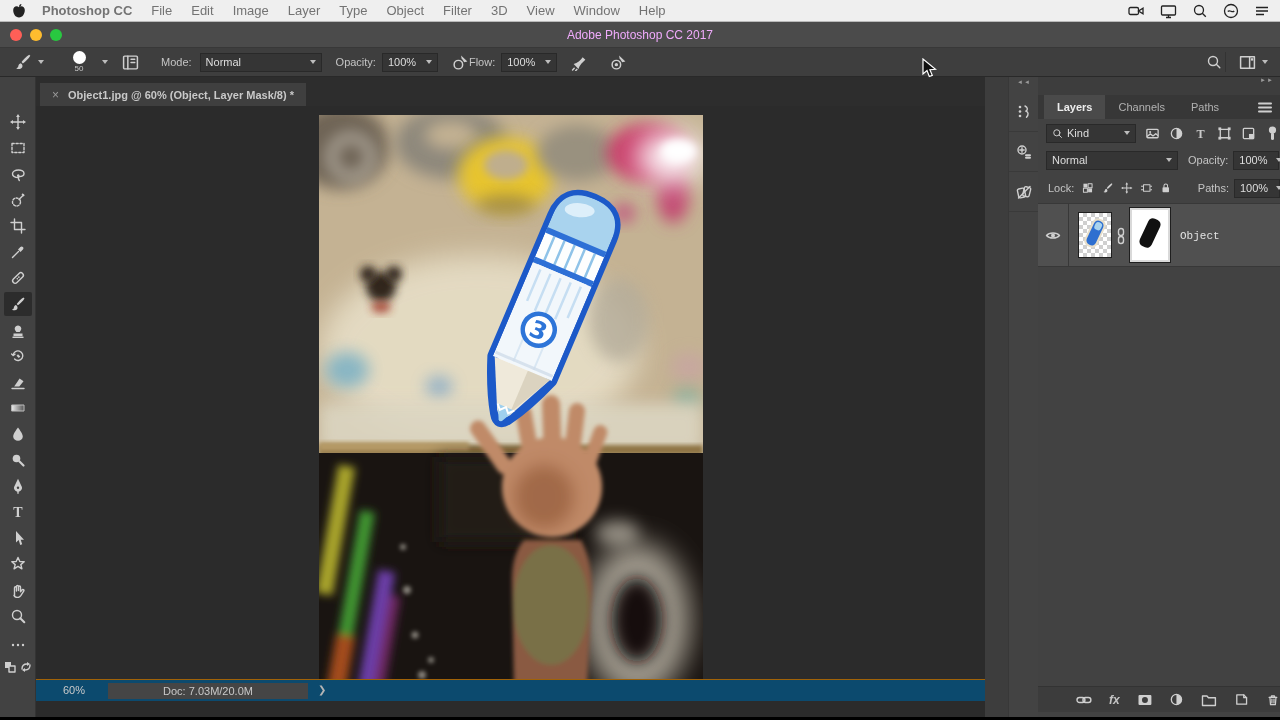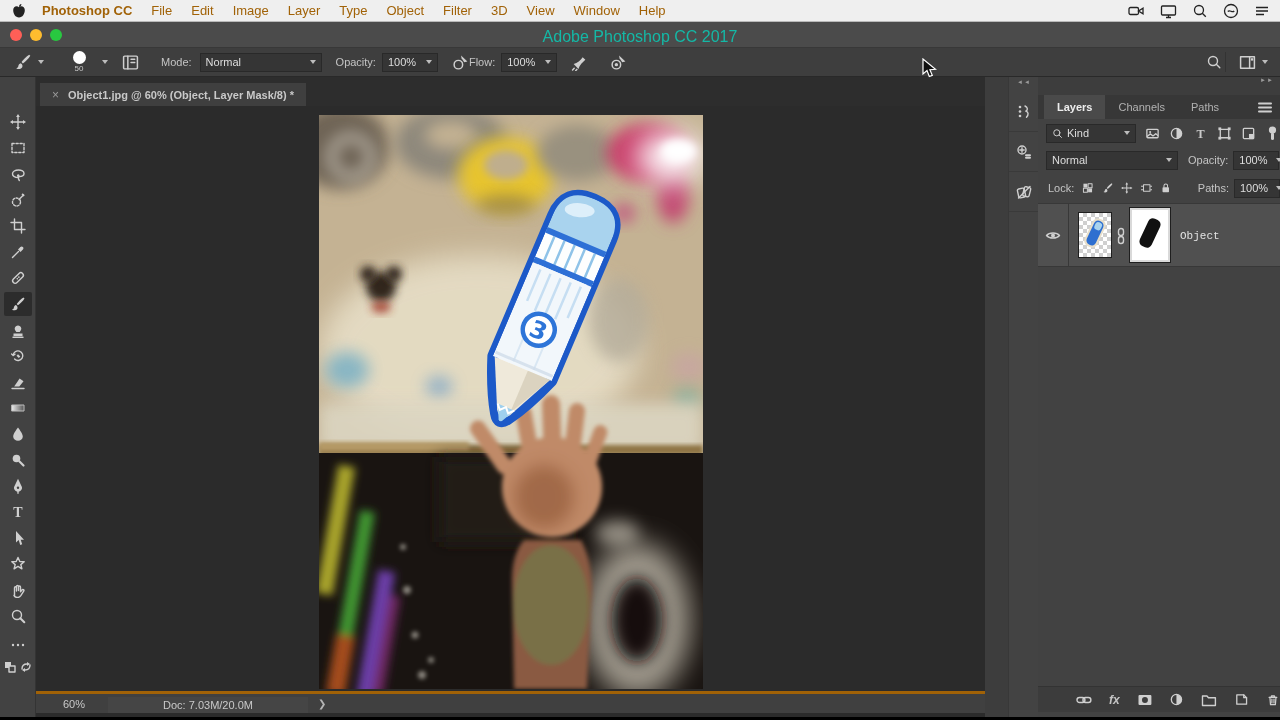--- a/index.html
+++ b/index.html
@@ -3,34 +3,34 @@
 <meta charset="utf-8">
 <style>
   * { margin:0; padding:0; box-sizing:border-box; }
   html,body { width:1280px; height:720px; overflow:hidden; background:#2b2b2b;
     font-family:"Liberation Sans", sans-serif; }
   .abs { position:absolute; }
   #screen { position:relative; width:1280px; height:720px; }
 
   
   #menubar { left:0; top:0; width:1280px; height:22px; background:#efefef;
-    display:flex; align-items:center; padding-left:12px; font-size:13px; color:#a16207;
+    display:flex; align-items:center; padding-left:12px; font-size:13px; color:#737373;
     border-bottom:1px solid #b9b9b9; }
   .mb-item { margin-right:19px; white-space:nowrap; }
   .mb-app { font-weight:bold; margin-right:19px; }
   #mb-right { position:absolute; right:10px; top:0; height:22px; display:flex; align-items:center; gap:15px; }
   svg.mbi { stroke:#222; fill:none; stroke-width:1.3; }
   svg.mbi .f { fill:#222; stroke:none; }
 
   
   #titlebar { left:0; top:22px; width:1280px; height:26px; background:#4b4b4b;
     border-bottom:1px solid #383838; }
   .tlight { position:absolute; top:7px; width:12px; height:12px; border-radius:50%; }
   #title-text { position:absolute; top:6px; width:100%; text-align:center;
-    font-size:16px; color:#14b8a6; }
+    font-size:12px; color:#f0abfc; }
 
   
   #optionsbar { left:0; top:48px; width:1280px; height:29px; background:#3e3e3e;
     border-bottom:1px solid #292929; display:flex; align-items:center; font-size:11px; color:#c8c8c8; }
   .ob-sep { width:1px; height:20px; background:#333; margin:0 8px; }
   .lbl { color:#c4c4c4; }
   .field { background:#353535; border:1px solid #292929; height:19px; display:flex;
     align-items:center; padding:0 5px; color:#dedede; }
   .chev { width:0; height:0; border-left:3.5px solid transparent; border-right:3.5px solid transparent;
     border-top:4px solid #bdbdbd; margin-left:6px; flex:none; }
@@ -48,22 +48,22 @@
 
   
   #docarea { left:36px; top:77px; width:949px; height:640px; background:#2b2b2b; }
   #tabbar { position:absolute; left:0; top:0; width:100%; height:29px; background:#2d2d2d; }
   #doctab { position:absolute; left:4px; top:6px; height:23px; background:#3f3f3f;
     display:flex; align-items:center; padding:0 12px; gap:9px; }
   #doctab .x { color:#9a9a9a; font-size:12px; }
   #doctab .t { color:#c9c9c9; font-size:11px; font-weight:bold; white-space:nowrap; }
   #pasteboard { position:absolute; left:0; top:29px; width:100%; height:589px; background:#2b2b2b; }
   #photo { position:absolute; left:283px; top:9px; width:384px; height:574px; }
-  #statusbar { position:absolute; left:0; bottom:4px; width:100%; height:22px; background:#404040;
-    border-top:3px solid #a16207; font-size:11px; color:#c9c9c9; }
+  #statusbar { position:absolute; left:0; bottom:16px; width:100%; height:22px; background:#0c4a6e;
+    border-top:1px solid #a16207; font-size:11px; color:#c9c9c9; }
   #status-zoom { position:absolute; left:10px; top:4px; width:56px; text-align:center; }
   #status-doc { position:absolute; left:72px; top:3px; width:200px; height:16px; background:#454545;
     text-align:center; line-height:16px; }
   #status-chev { position:absolute; left:282px; top:4px; color:#b5b5b5; font-size:10px; }
 
   
   #gapstrip { left:985px; top:77px; width:23px; height:640px; background:#3d3d3d; }
   #dockstrip { left:1008px; top:77px; width:30px; height:640px; background:#434343; border-left:1px solid #383838; }
   #dock-collapse { position:absolute; left:0; top:2px; width:30px; text-align:center; color:#9c9c9c; font-size:10px; }
   .dockbtn { position:absolute; left:0; width:30px; height:40px; display:flex; align-items:center;

